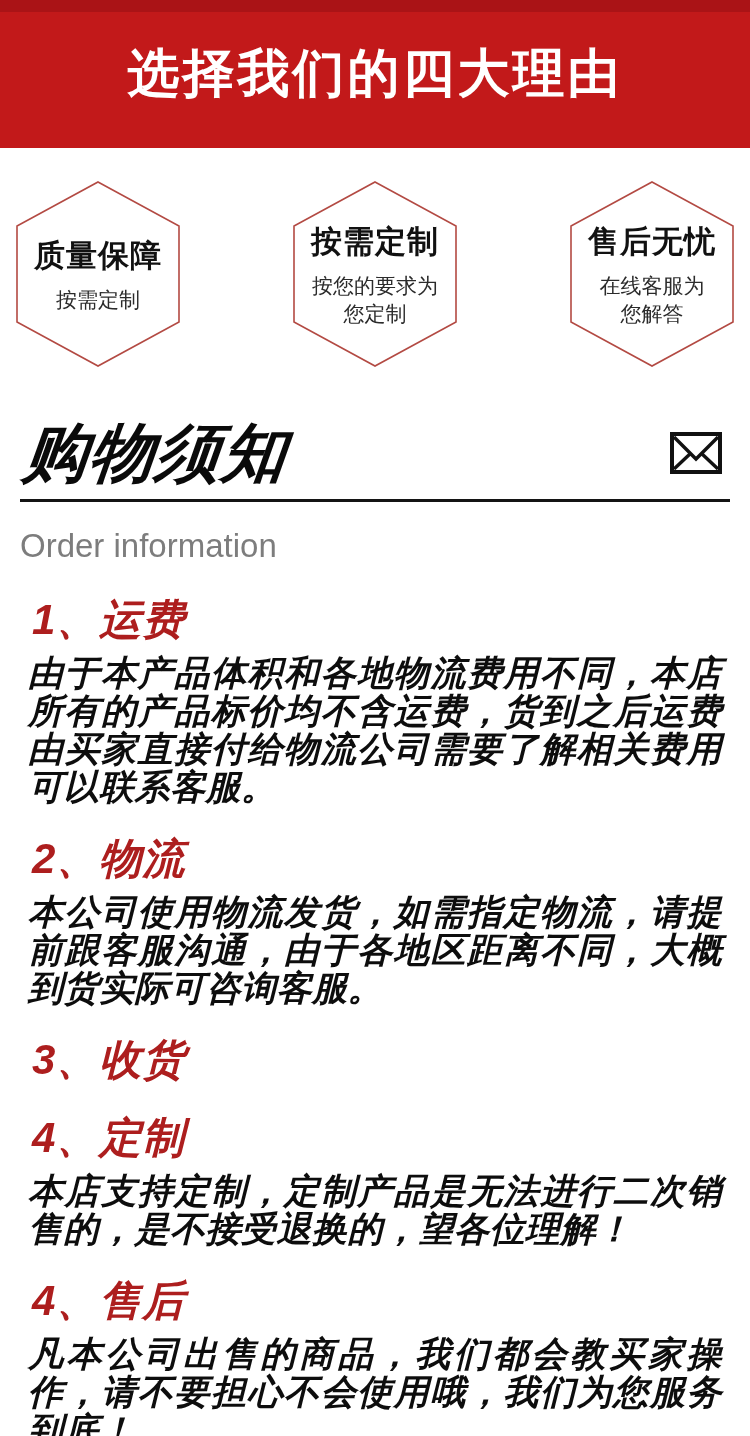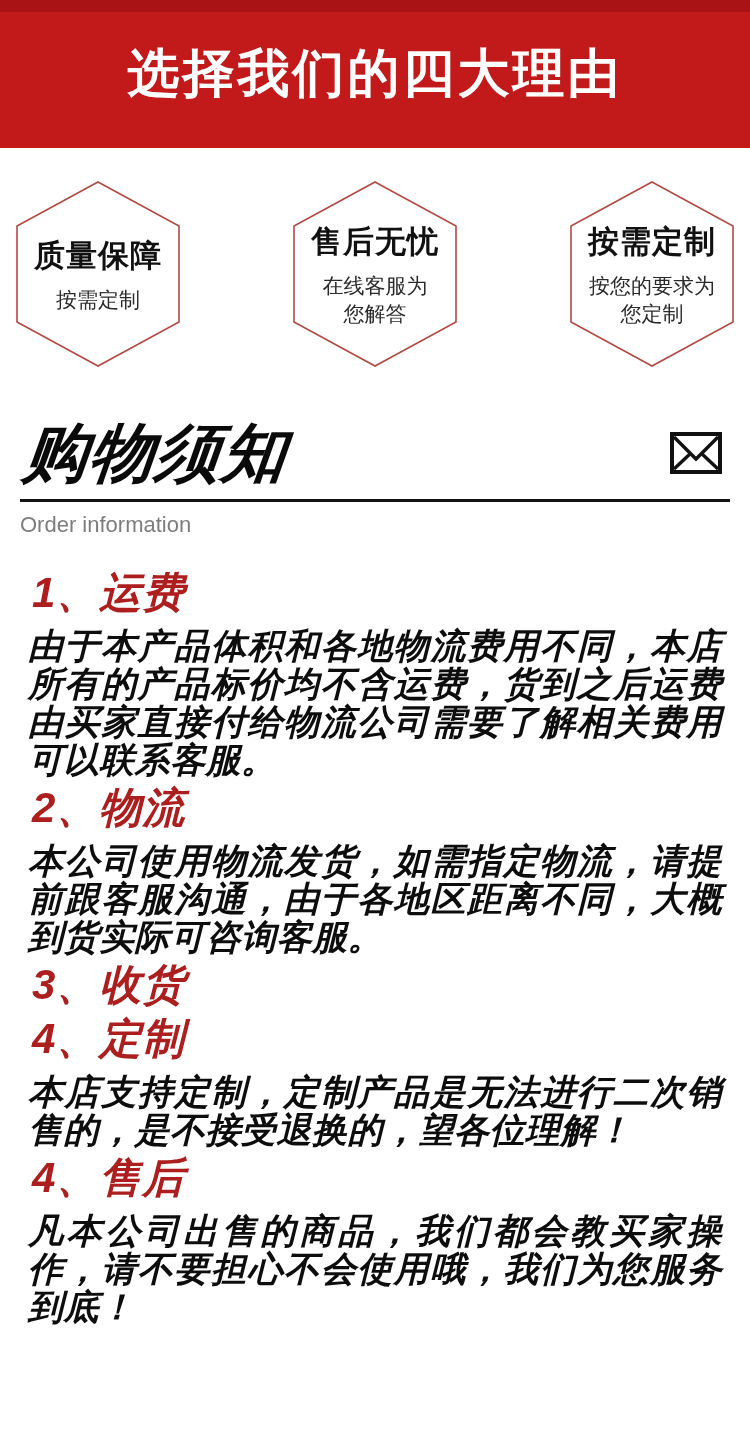--- a/index.html
+++ b/index.html
@@ -95,29 +95,29 @@
     transform: skewX(-6deg);
     transform-origin: left bottom;
     white-space: nowrap;
   }
   .envelope { margin-right: 8px; flex: 0 0 auto; }
   .divider {
     margin-top: 6px;
     border-top: 3px solid #141414;
   }
   .notice-sub {
-    margin-top: 10px;
-    font-size: 22px;
+    margin-top: 25px;
+    font-size: 33px;
     color: #7d7d7d;
   }
 
   
   .terms { padding: 0 28px; }
   .term-heading {
-    margin-top: 4px;
+    margin-top: 28px;
     font-size: 42px;
     line-height: 50px;
     font-weight: bold;
     font-style: italic;
     color: #ad1e1e;
     letter-spacing: 1px;
     padding-left: 4px;
     white-space: nowrap;
   }
   .term-heading.first { margin-top: 30px; }
@@ -152,34 +152,34 @@
         <div class="hex-sub">按需定制</div>
       </div>
     </div>
 
 
     <div class="hex">
       <svg class="hex-shape" viewBox="0 0 164 186" preserveAspectRatio="none">
         <polygon points="82,1 163,45 163,141 82,185 1,141 1,45" fill="#ffffff" stroke="#b34a43" stroke-width="1.6"></polygon>
       </svg>
       <div class="hex-content">
+        <div class="hex-title">按需定制</div>
+        <div class="hex-sub">按您的要求为
+您定制</div>
+      </div>
+    </div>
+
+    <div class="hex">
+      <svg class="hex-shape" viewBox="0 0 164 186" preserveAspectRatio="none">
+        <polygon points="82,1 163,45 163,141 82,185 1,141 1,45" fill="#ffffff" stroke="#b34a43" stroke-width="1.6"></polygon>
+      </svg>
+      <div class="hex-content">
         <div class="hex-title">售后无忧</div>
         <div class="hex-sub">在线客服为
 您解答</div>
-      </div>
-    </div>
-
-    <div class="hex">
-      <svg class="hex-shape" viewBox="0 0 164 186" preserveAspectRatio="none">
-        <polygon points="82,1 163,45 163,141 82,185 1,141 1,45" fill="#ffffff" stroke="#b34a43" stroke-width="1.6"></polygon>
-      </svg>
-      <div class="hex-content">
-        <div class="hex-title">按需定制</div>
-        <div class="hex-sub">按您的要求为
-您定制</div>
       </div>
     </div>
 
   </section>
 
   <section class="notice">
     <div class="notice-title-row">
       <div class="notice-title">购物须知</div>
       <svg class="envelope" width="52" height="42" viewBox="0 0 52 42">
         <rect x="2" y="2" width="48" height="38" fill="none" stroke="#111111" stroke-width="4"></rect>

